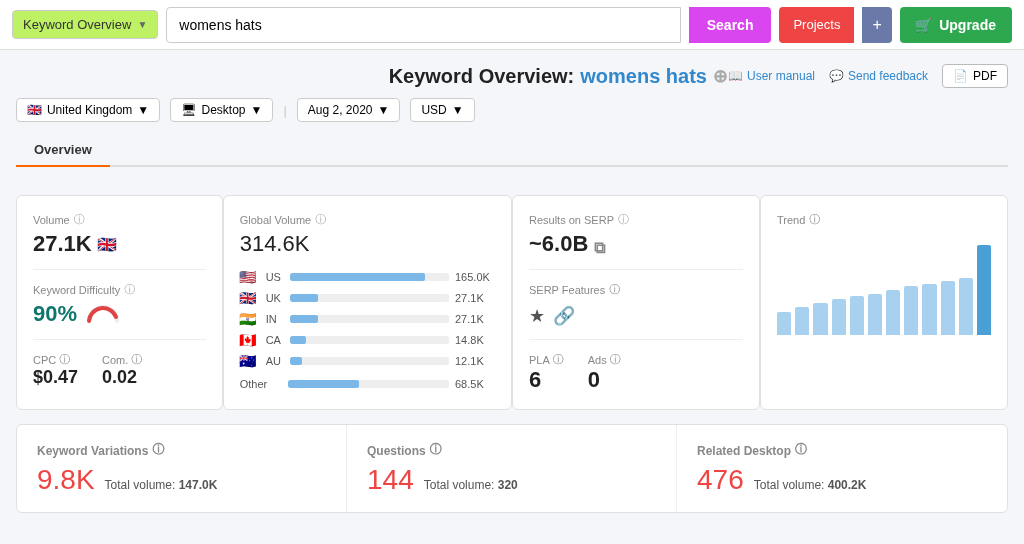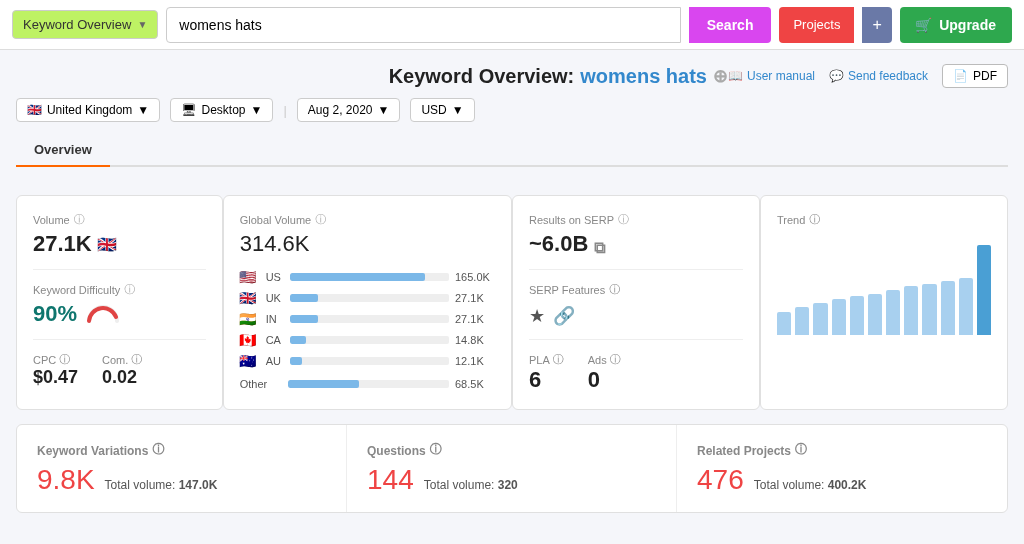--- a/index.html
+++ b/index.html
@@ -496,21 +496,21 @@
       <div class="bc-main">
         <span class="bc-number">144</span>
         <span class="bc-sub">
           <span>Total volume:</span>
           <span style="font-weight:600;">320</span>
         </span>
       </div>
     </div>
     <div class="bottom-cell">
       <div class="bc-label">
-        <span>Related Projects</span>
+        <span>Related Desktop</span>
         <span class="info-icon">ⓘ</span>
       </div>
       <div class="bc-main">
         <span class="bc-number">476</span>
         <span class="bc-sub">
           <span>Total volume:</span>
           <span style="font-weight:600;">400.2K</span>
         </span>
       </div>
     </div>

